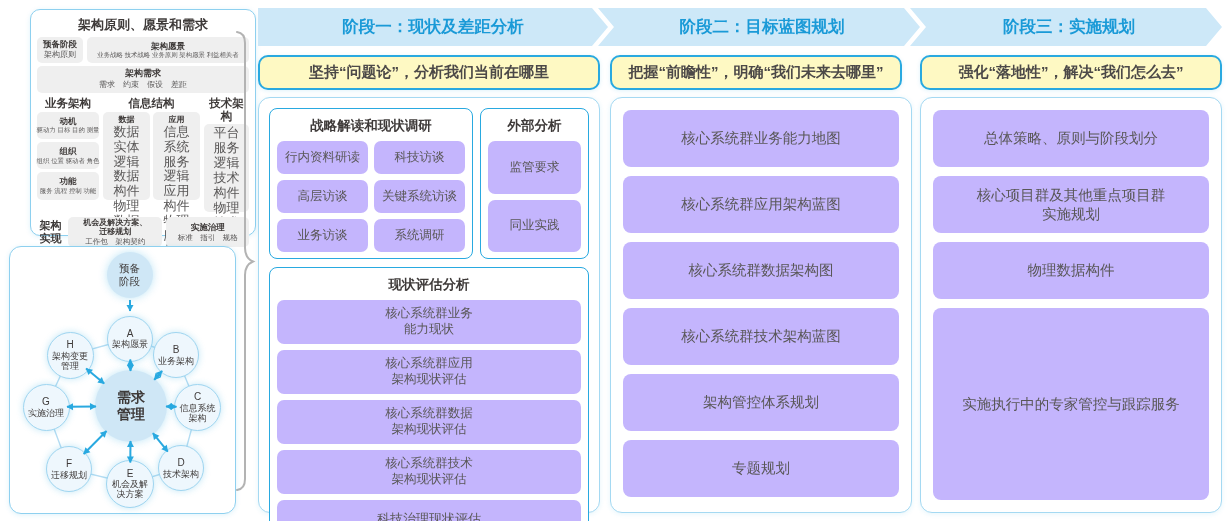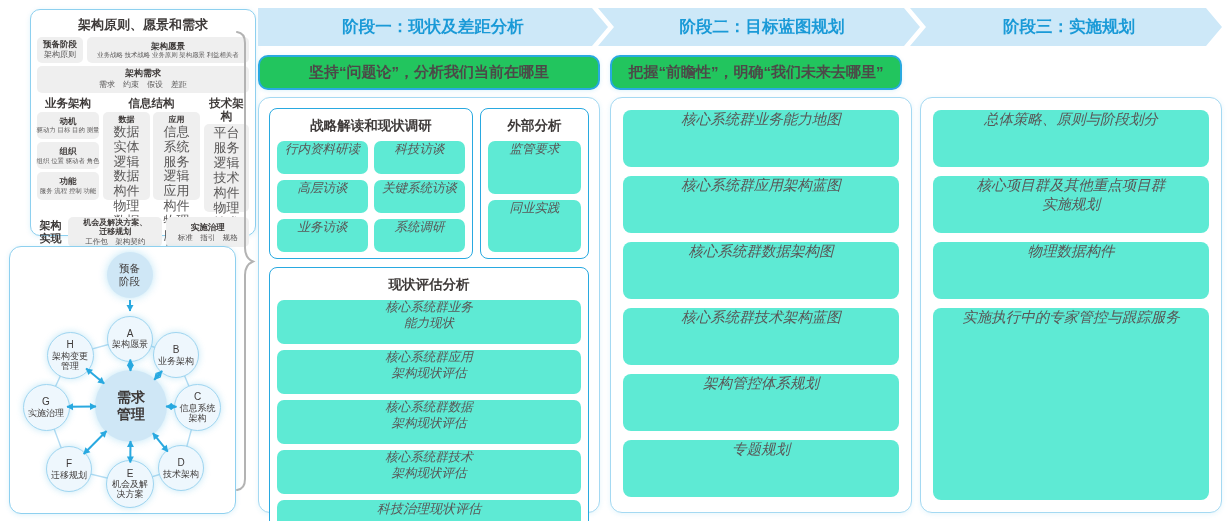--- a/index.html
+++ b/index.html
@@ -52,37 +52,37 @@
   .w2{display:inline-block;width:2em;}
   
   .band{position:absolute;top:8px;height:38px;background:#cde8f8;display:flex;align-items:center;
         justify-content:center;font-size:16.5px;font-weight:bold;color:#1a9ad7;}
   .band-arrow{clip-path:polygon(0 0,calc(100% - 16px) 0,100% 50%,calc(100% - 16px) 100%,0 100%);}
   .band-both{clip-path:polygon(0 0,calc(100% - 16px) 0,100% 50%,calc(100% - 16px) 100%,0 100%,16px 50%);}
   .band1{left:258px;width:350px;}
   .band2{left:598px;width:322px;padding-left:6px;box-sizing:border-box;}
   .band3{left:910px;width:312px;padding-left:6px;box-sizing:border-box;}
   
-  .subtitle{position:absolute;top:55px;height:35px;background:#22c55e;border:2px solid #29a9e0;border-radius:10px;
+  .subtitle{position:absolute;top:55px;height:35px;background:#fef9c3;border:2px solid #29a9e0;border-radius:10px;
             display:flex;align-items:center;justify-content:center;font-size:15px;font-weight:bold;color:#4c4948;
             box-sizing:border-box;box-shadow:0 1px 4px rgba(41,169,224,.15);}
   .sub1{left:258px;width:342px;}
   .sub2{left:610px;width:292px;}
   .sub3{left:920px;width:302px;}
   
   .container{position:absolute;top:97px;height:416px;background:#fff;border:1.5px solid #a5d9f2;border-radius:12px;
              box-sizing:border-box;box-shadow:0 1px 5px rgba(41,169,224,.12);padding:10px;display:flex;flex-direction:column;}
   .c1{left:258px;width:342px;}
   .c2{left:610px;width:302px;padding:12px;gap:9px;}
   .c3{left:920px;width:302px;padding:12px;gap:9px;}
   .bluebox{border:1.5px solid #29a9e0;border-radius:8px;background:#fff;padding:6px 7px;box-sizing:border-box;
            display:flex;flex-direction:column;}
   .bb-title{font-size:13.5px;font-weight:bold;text-align:center;margin:2px 0 6px 0;color:#3e3a39;}
-  .chip{background:#5eead4;border-radius:7px;display:flex;align-items:flex-start;justify-content:center;
-        text-align:center;color:#595757;box-sizing:border-box;font-style:italic;}
+  .chip{background:#c4b5fd;border-radius:7px;display:flex;align-items:center;justify-content:center;
+        text-align:center;color:#595757;box-sizing:border-box;}
   .row1{display:flex;gap:7px;}
   .surveybox{width:204px;}
   .extbox{flex:1;}
   .grid2{display:grid;grid-template-columns:1fr 1fr;gap:6px;flex:1;}
   .grid2 .chip{height:33px;font-size:12.5px;}
   .extstack{display:flex;flex-direction:column;gap:6px;flex:1;}
   .extstack .chip{flex:1;font-size:12.5px;}
   .assess{margin-top:8px;}
   .agrid{display:grid;grid-template-columns:1fr;gap:6px;}
   .agrid .chip{height:44px;font-size:12.5px;line-height:1.25;}
@@ -253,20 +253,23 @@
   <div class="band band3 band-both">
     <span>阶段三：实施规划</span>
   </div>
 
   <div class="subtitle sub1">
     <span>坚持“问题论”，分析我们当前在哪里</span>
   </div>
   <div class="subtitle sub2">
     <span>把握“前瞻性”，明确“我们未来去哪里”</span>
   </div>
+  <div class="subtitle sub3">
+    <span>强化“落地性”，解决“我们怎么去”</span>
+  </div>
 
   <div class="container c1">
     <div class="row1">
       <div class="bluebox surveybox">
         <div class="bb-title">战略解读和现状调研</div>
         <div class="grid2">
           <div class="chip">行内资料研读</div>
           <div class="chip">科技访谈</div>
           <div class="chip">高层访谈</div>
           <div class="chip">关键系统访谈</div>

